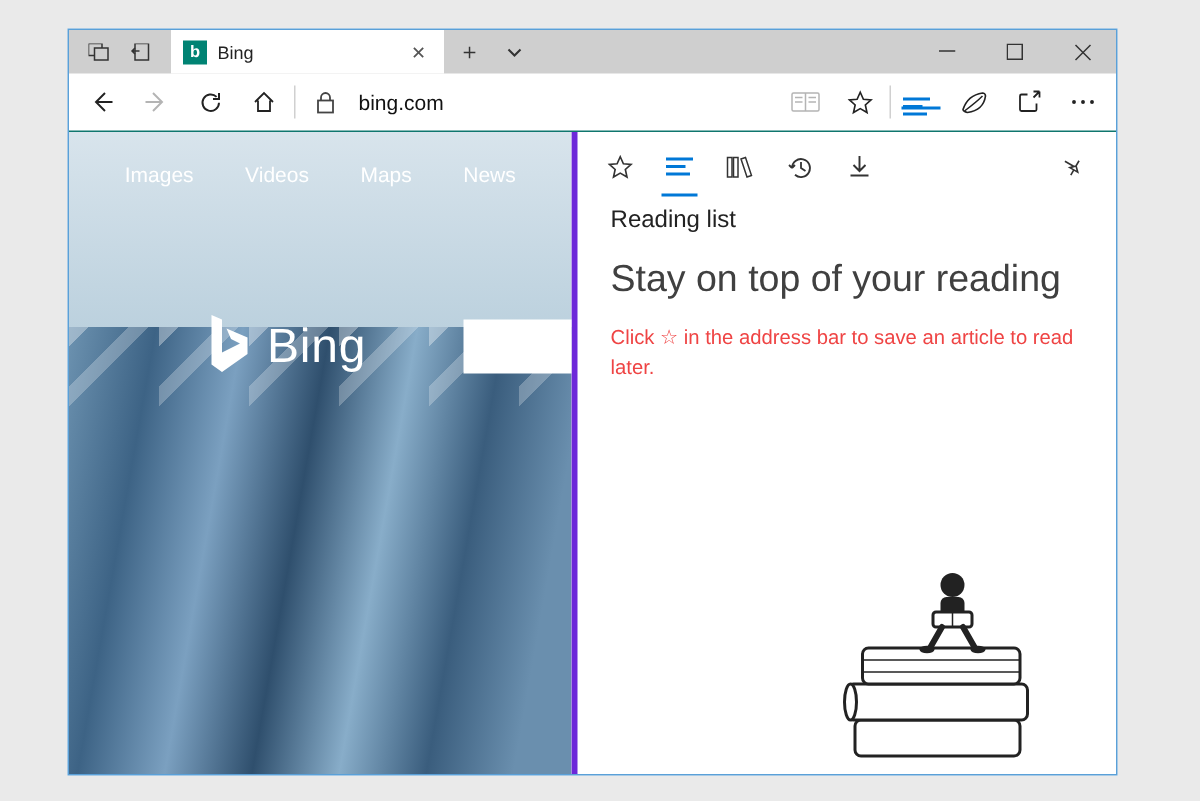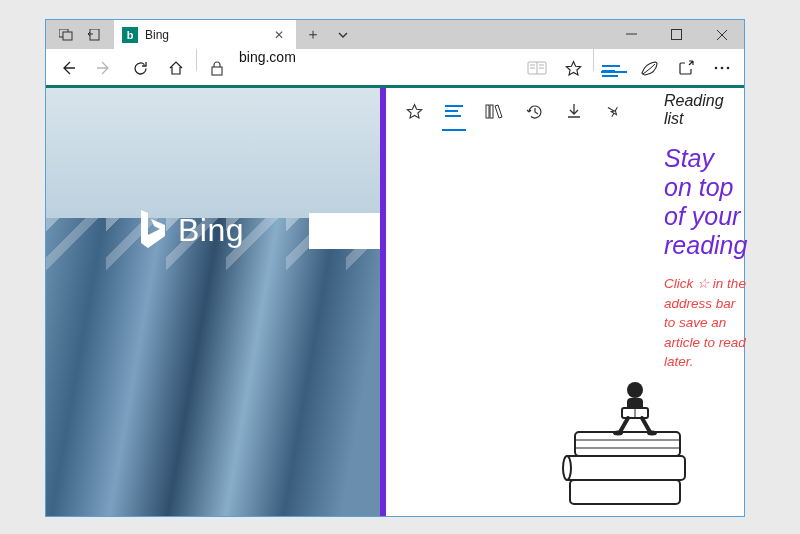--- a/index.html
+++ b/index.html
@@ -53,23 +53,23 @@
   .tabdrop { width: 26px; display:flex;align-items:center;justify-content:center; color:#333;}
   .spacer { flex: 1; }
   .win-controls { display:flex; }
   .win-controls div {
     width: 45px; display:flex;align-items:center;justify-content:center;
     color:#333;
   }
   
   .addrbar {
     height: 39px;
-    border-bottom: 3px solid #0f766e;
+    border-bottom: 1px solid #0f766e;
     display: flex;
-    align-items: flex-start;
+    align-items: center;
     padding: 0 4px;
   }
   .addrbar .btn {
     width: 36px; height: 38px;
     display:flex;align-items:center;justify-content:center;
     color:#333;
   }
   .addrbar .sep { width:1px; height:22px; background:#d0d0d0; margin:0 2px;}
   .addrbar .btn.dim { color: #a8a8a8; }
   .url {
@@ -122,45 +122,44 @@
   .bing-logo .mark svg { width:100%; height:100%; }
   .bing-logo .txt { font-size: 32px; font-weight:400; letter-spacing:0.5px;}
   .searchbox {
     position:absolute; top: 125px; left: 263px;
     width: 73px; height: 36px;
     background:#fff;
   }
   
   .hub-panel {
     width: 364px;
-    border-left: 6px solid #6d28d9;
-    display:flex; flex-direction:row;
+    border-left: 4px solid #6d28d9;
+    display:flex; flex-direction:column;
     background:#fff;
-    font-style:italic;
   }
   .hub-tabs {
     height: 46px;
     display:flex; align-items:center;
     padding: 0 8px;
   }
   .hub-tabs .t {
     width: 40px; height: 44px;
     display:flex;align-items:center;justify-content:center;
     color:#333;
     position:relative;
   }
   .hub-tabs .t.active { color:#0078d7; }
   .hub-tabs .t.active::after {
     content:""; position:absolute; bottom:2px; left:8px; right:8px;
     height:2px; background:#0078d7;
   }
   .hub-tabs .push { flex:1; }
   .hub-body { padding: 2px 22px 0 22px; }
   .hub-body h3 { font-size:16px; font-weight:400; margin-bottom:16px; margin-top:2px;}
-  .hub-body h1 { font-size:25px; font-weight:300; margin-bottom:14px; color:#6d28d9;}
+  .hub-body h1 { font-size:25px; font-weight:300; margin-bottom:14px; color:#404040;}
   .hub-body p { font-size:13.5px; color:#ef4444; line-height:1.45; }
   .illus {
     position:absolute; right:24px; bottom:6px;
     width: 200px; height: 150px;
   }
   svg { display:block; }
 </style>
 </head>
 <body>
 
@@ -288,20 +287,26 @@
           <circle cx="15" cy="3" r="1.3" fill="#222"></circle>
         </svg>
     </div>
   </div>
 
   <div class="content">
 
     <div class="page">
       <div class="sky"></div>
       <div class="glacier"></div>
+      <div class="bing-nav">
+        <span>Images</span>
+        <span>Videos</span>
+        <span>Maps</span>
+        <span>News</span>
+      </div>
       <div class="bing-logo">
         <div class="mark">
           <svg viewBox="0 0 32 44">
               <path d="M5 2 L12 5 V27 L24 21 L18 18 L15 11 L29 17 V28 L12 40 L5 35 Z" fill="#fff"></path>
             </svg>
         </div>
         <div class="txt">Bing</div>
       </div>
       <div class="searchbox"></div>
     </div>

